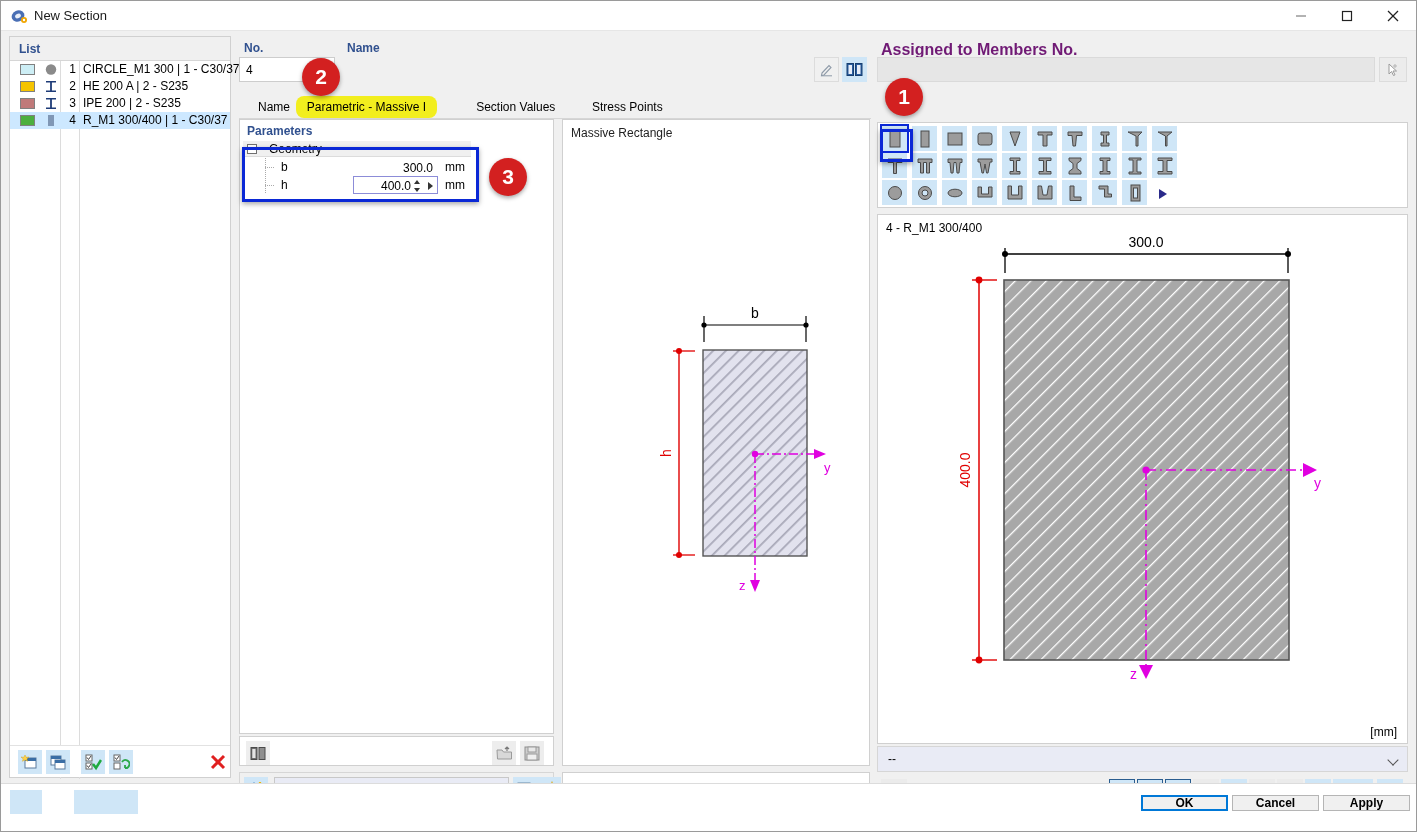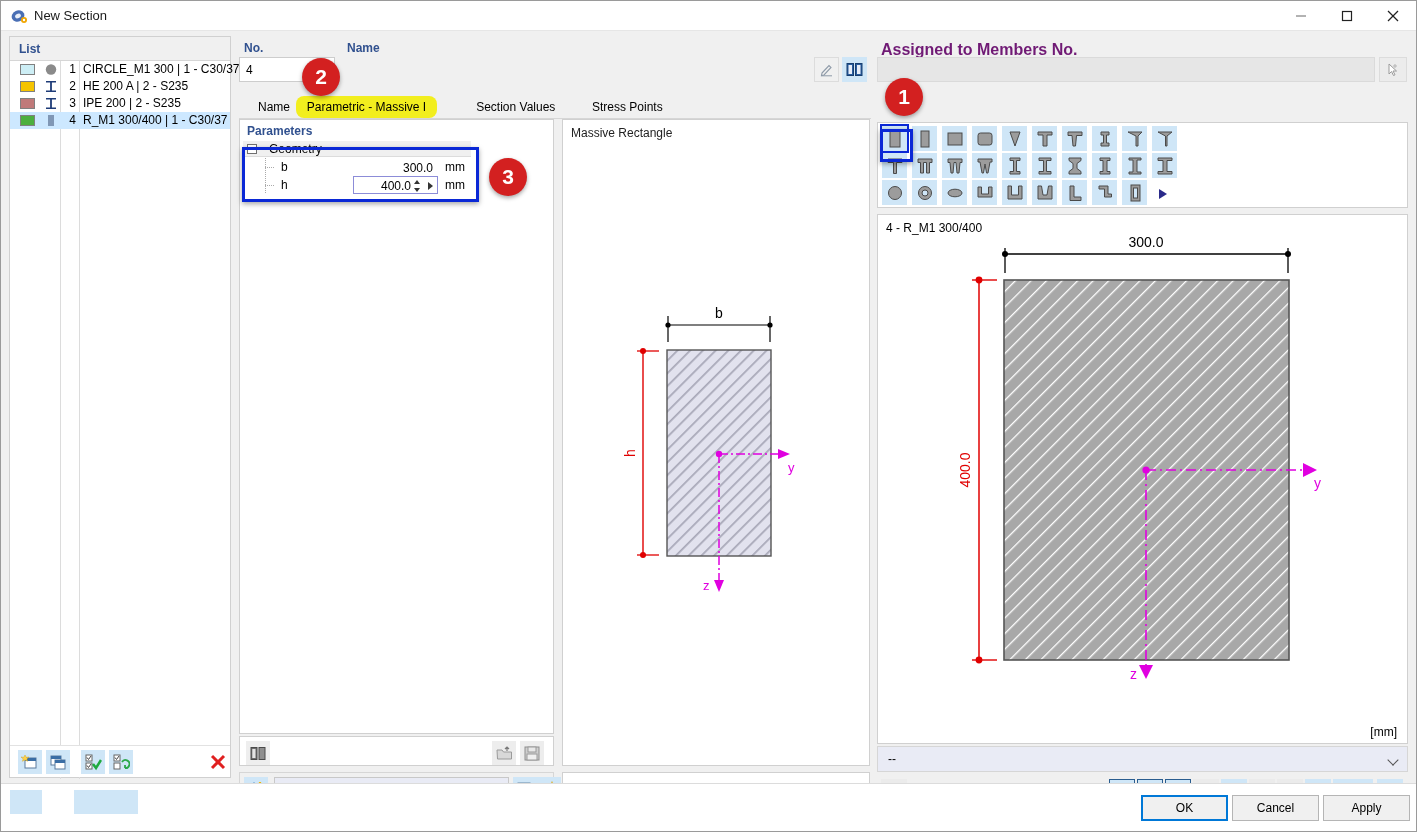--- a/index.html
+++ b/index.html
@@ -200,21 +200,21 @@
   #fav-combo .txt { position: absolute; left: 8px; top: 4px; font-size: 12px; }
   #fav-combo .chev {
     position: absolute; right: 7px; top: 9px; width: 8px; height: 8px;
     border-right: 1px solid #555; border-bottom: 1px solid #555;
     transform: rotate(45deg) translate(-1px,-1px);
   }
 
   
   #center-preview {
     position: absolute; left: 323px; top: 83px; width: 308px; height: 647px;
-    background: #ffffff; border: 1px solid #d0d0d0;
+    background: #ffffff; border: 1px solid #d0d0d0; padding-left: 36px;
   }
   #center-preview-title {
     position: absolute; left: 8px; top: 6px; font-size: 12px; color: #222;
   }
   #center-bottom-blank {
     position: absolute; left: 323px; top: 736px; width: 308px; height: 32px;
     background: #ffffff; border: 1px solid #d0d0d0;
   }
 
   
@@ -279,24 +279,24 @@
   
   #footer {
     position: absolute; left: 0; top: 782px; width: 1415px; height: 48px;
     background: #ffffff; border-top: 1px solid #dcdcdc;
   }
   .fbtn {
     position: absolute; top: 6px; width: 24px; height: 24px;
     background: #cfe6f7; display: flex; align-items: center; justify-content: center; padding-left: 32px;
   }
   .dlgbtn {
-    position: absolute; top: 11px; width: 87px; height: 26px;
+    position: absolute; top: 11px; width: 87px; height: 16px;
     background: #f0f0f0; border: 1px solid #b5b5b5;
     display: flex; align-items: center; justify-content: center;
-    font-size: 12px; cursor: default;
+    font-size: 12px; cursor: default; font-weight: bold;
   }
   .dlgbtn.primary { border: 2px solid #0078d7; }
 
   
   .badge {
     position: absolute; width: 38px; height: 38px; border-radius: 50%;
     background: #d32020; color: #fff;
     display: flex; align-items: center; justify-content: center;
     font-size: 21px; font-weight: bold;
     box-shadow: 0 2px 4px rgba(0,0,0,0.35);

